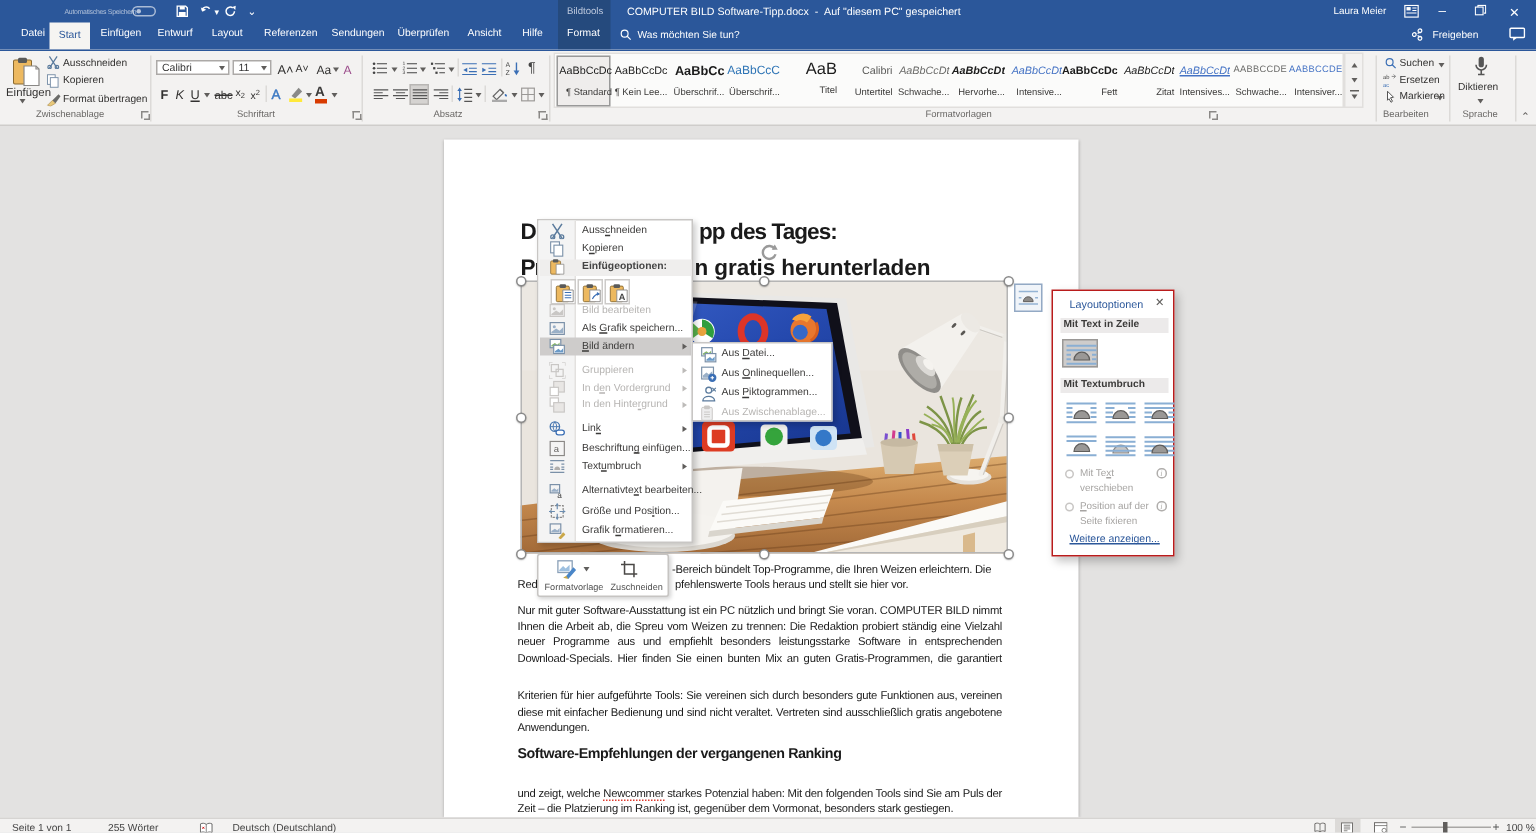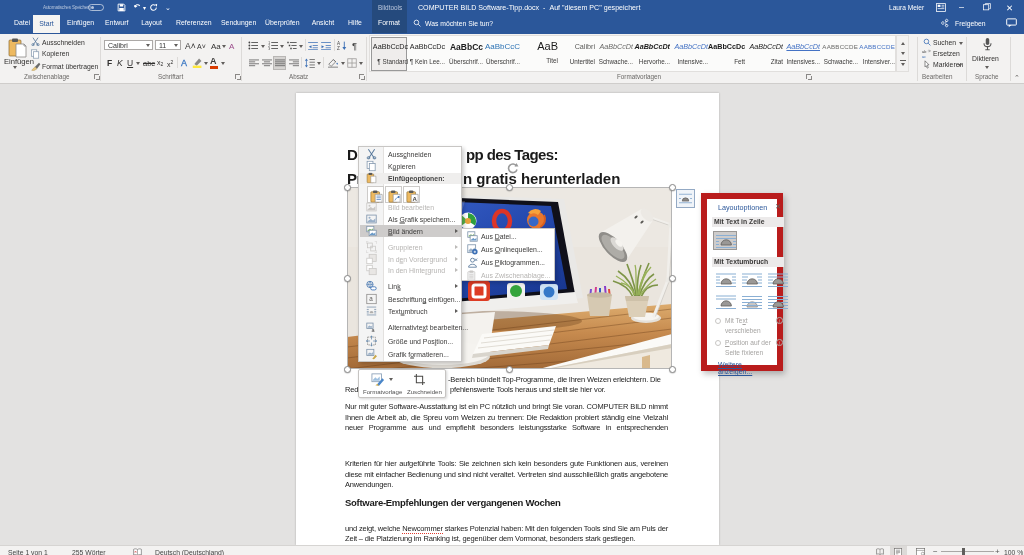--- a/index.html
+++ b/index.html
@@ -36,21 +36,21 @@
 #cmenu .strip{position:absolute;left:0;top:0;width:25px;height:100%;background:#f4f4f4;border-right:1px solid #e3e1df}
 .mi{position:absolute;left:29px;font-size:6.9px;color:#3b3a39;white-space:nowrap;transform:translateY(-50%)}
 .mid{color:#b6b4b2}
 .marr{position:absolute;left:96px;width:0;height:0;border-top:2.8px solid transparent;border-bottom:2.8px solid transparent;border-left:3.5px solid #5f5d5b;transform:translateY(-50%)}
 .marrd{border-left-color:#bdbbb9}
 .msep{position:absolute;left:27px;right:1px;height:1px;background:#e3e1df}
 .mico{position:absolute;left:7px;transform:translateY(-50%);width:11px;height:11px}
 #submenu{position:absolute;left:461px;top:228px;width:94px;height:53px;background:#fff;border:1px solid #c8c6c4;box-shadow:2px 2px 4px rgba(0,0,0,.2)}
 #minitb{position:absolute;left:358px;top:369px;width:88px;height:29px;background:#fff;border:1px solid #c6c4c2;border-radius:2px;box-shadow:1px 1px 3px rgba(0,0,0,.18)}
 
-#lpanel{position:absolute;left:701px;top:193px;width:82px;height:178px;background:#fff;border:6px solid #b91c1c;box-shadow:2px 3px 6px rgba(0,0,0,.25)}
+#lpanel{position:absolute;left:701px;top:193px;width:82px;height:178px;background:#fff;border:1px solid #b91c1c;box-shadow:2px 3px 6px rgba(0,0,0,.25)}
 .lhead{position:absolute;left:5px;width:72px;height:10px;background:#eceaea;font-size:6.8px;font-weight:bold;color:#3b3a39;line-height:10px;padding-left:2px}
 .lbtn{position:absolute;width:24px;height:19px;border:1px solid transparent}
 .ltxt{position:absolute;font-size:6.6px;color:#a6a4a2;white-space:nowrap}
 .sty{position:absolute;top:40px;width:37px;text-align:right}
 .hdl{position:absolute;width:7px;height:7px;border-radius:50%;background:#fff;border:1px solid #8a8a8a;box-shadow:0 .5px 1px rgba(0,0,0,.25)}
 #sq{border-bottom:1.5px dotted #e03b2e}
 .pbtn{position:absolute;width:17px;height:17px;border:1px solid #cdcbc9;background:#fff;padding:1.5px}
 .smi{position:absolute;left:19px;font-size:6.9px;color:#3b3a39;white-space:nowrap;transform:translateY(-50%)}
 .smi.mid{color:#b6b4b2}.linfo{position:absolute;width:6.5px;height:6.5px;border-radius:50%;border:1px solid #b0aeac;color:#b0aeac;font-size:5.5px;text-align:center;line-height:6.5px;font-style:italic;font-family:"Liberation Serif",serif}
 .samp{font-size:7.2px;color:#1b1b1b;white-space:nowrap;overflow:hidden;height:13px;line-height:14px}
@@ -365,24 +365,25 @@
  <div class="h1" style="left:51px;top:53px">D</div>
  <div class="h1" style="left:170px;top:53px">pp des Tages:</div>
  <div class="h1" style="left:51px;top:77px">Pr</div>
  <div class="h1" style="left:167px;top:77px;letter-spacing:-.05px">n gratis herunterladen</div>
  <div class="bodyline" style="left:152px;top:281.5px">-Bereich bündelt Top-Programme, die Ihren Weizen erleichtern. Die</div>
  <div class="bodyline" style="left:154px;top:292px">pfehlenswerte Tools heraus und stellt sie hier vor.</div>
  <div class="bodyline" style="top:292px">Red</div>
  <div class="bodyline j" style="top:309px">Nur mit guter Software-Ausstattung ist ein PC nützlich und bringt Sie voran. COMPUTER BILD nimmt</div>
  <div class="bodyline j" style="top:319.5px">Ihnen die Arbeit ab, die Spreu vom Weizen zu trennen: Die Redaktion probiert ständig eine Vielzahl</div>
  <div class="bodyline j" style="top:330px">neuer Programme aus und empfiehlt besonders leistungsstarke Software in entsprechenden</div>
- <div class="bodyline j" style="top:366px">Kriterien für hier aufgeführte Tools: Sie zeichnen sich kein besonders gute Funktionen aus, vereinen</div>
+ <div class="bodyline j" style="top:340.5px">Download-Specials. Hier finden Sie einen bunten Mix an guten Gratis-Programmen, die garantiert</div>
+ <div class="bodyline j" style="top:366px">Kriterien für hier aufgeführte Tools: Sie vereinen sich durch besonders gute Funktionen aus, vereinen</div>
  <div class="bodyline j" style="top:376.5px">diese mit einfacher Bedienung und sind nicht veraltet. Vertreten sind ausschließlich gratis angebotene</div>
  <div class="bodyline" style="top:387px">Anwendungen.</div>
- <div class="abs" style="left:49px;top:404px;font-size:9.5px;font-weight:bold;color:#1a1a1a;white-space:nowrap;letter-spacing:-.28px">Software-Empfehlungen der vergangenen Wochen</div>
+ <div class="abs" style="left:49px;top:404px;font-size:9.5px;font-weight:bold;color:#1a1a1a;white-space:nowrap;letter-spacing:-.28px">Software-Empfehlungen der vergangenen Ranking</div>
  <div class="bodyline" style="top:441px">Zeit – die Platzierung im Ranking ist, gegenüber dem Vormonat, besonders stark gestiegen.</div>
  <div class="bodyline j" style="top:430.5px">und zeigt, welche <span id="sq">Newcommer</span> starkes Potenzial haben: Mit den folgenden Tools sind Sie am Puls der</div>
  <svg class="abs" style="left:51px;top:94px" width="325" height="182" viewBox="0 0 325 182">
   <defs>
    <linearGradient id="wood" x1="0" y1="0" x2="0" y2="1">
     <stop offset="0" stop-color="#dcab6d"></stop>
               <stop offset=".45" stop-color="#c68a4e"></stop>
               <stop offset="1" stop-color="#a26a38"></stop>
    </linearGradient>
    <linearGradient id="scr2" x1="0" y1="0" x2="1" y2="1">

